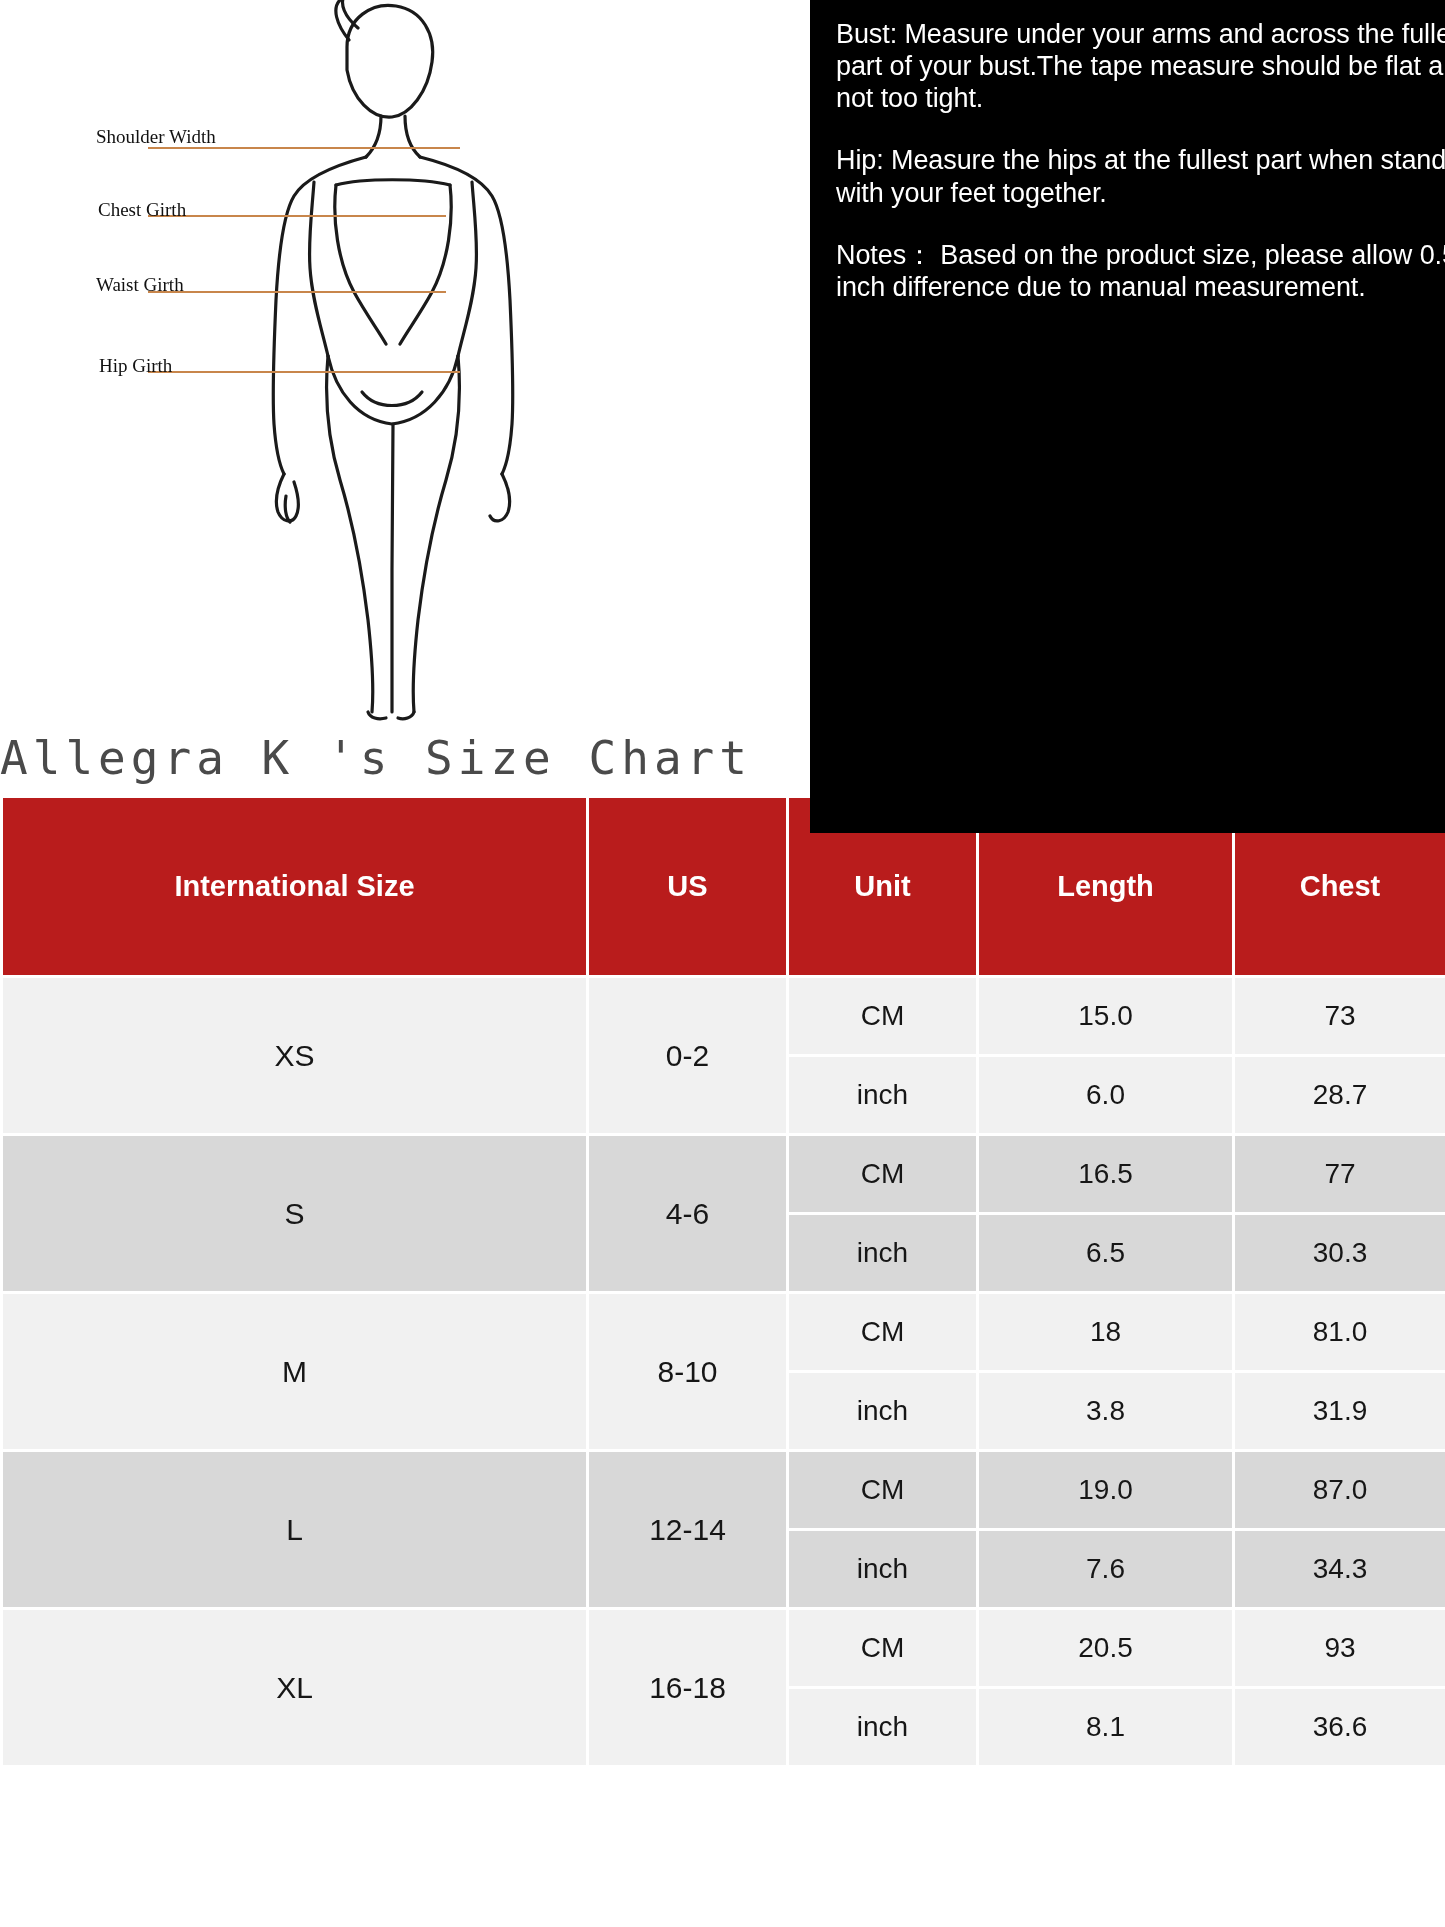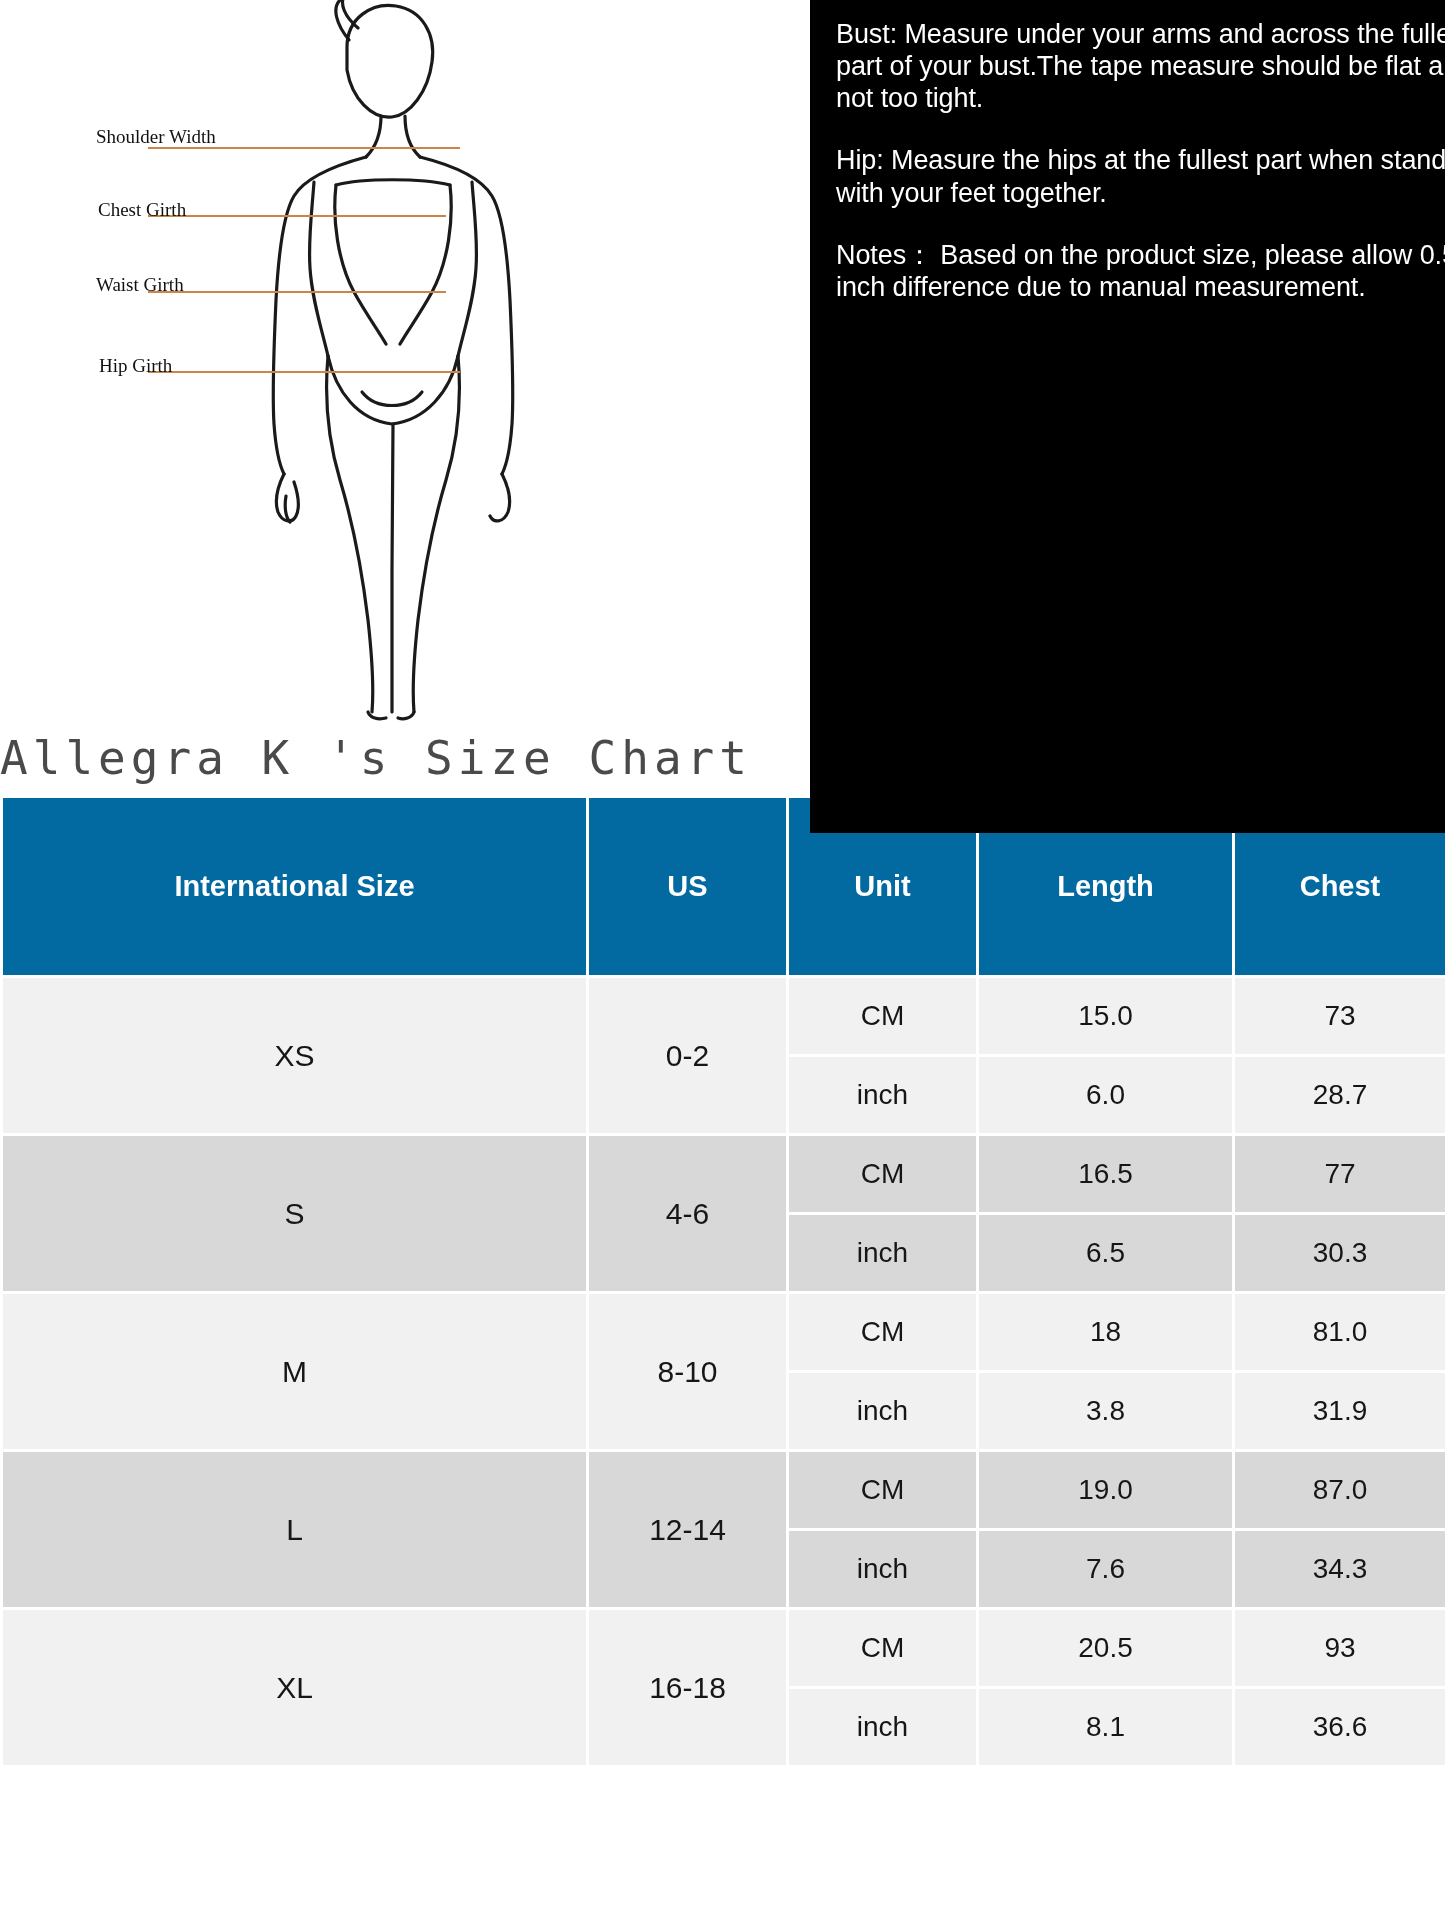--- a/index.html
+++ b/index.html
@@ -78,21 +78,21 @@
     border-collapse: collapse;
     width: 1445px;
     table-layout: fixed;
   }
   table.size-table td, table.size-table th {
     border: 3px solid #ffffff;
     text-align: center;
     vertical-align: middle;
   }
   .hdr {
-    background: #0369a1;
+    background: #b91c1c;
     color: #ffffff;
     font-size: 29px;
     font-weight: bold;
     height: 175px;
   }
   .hdr.first { font-size: 29px; }
 
   .c-intl { width: 586px; }
   .c-us   { width: 200px; }
   .c-unit { width: 190px; }

